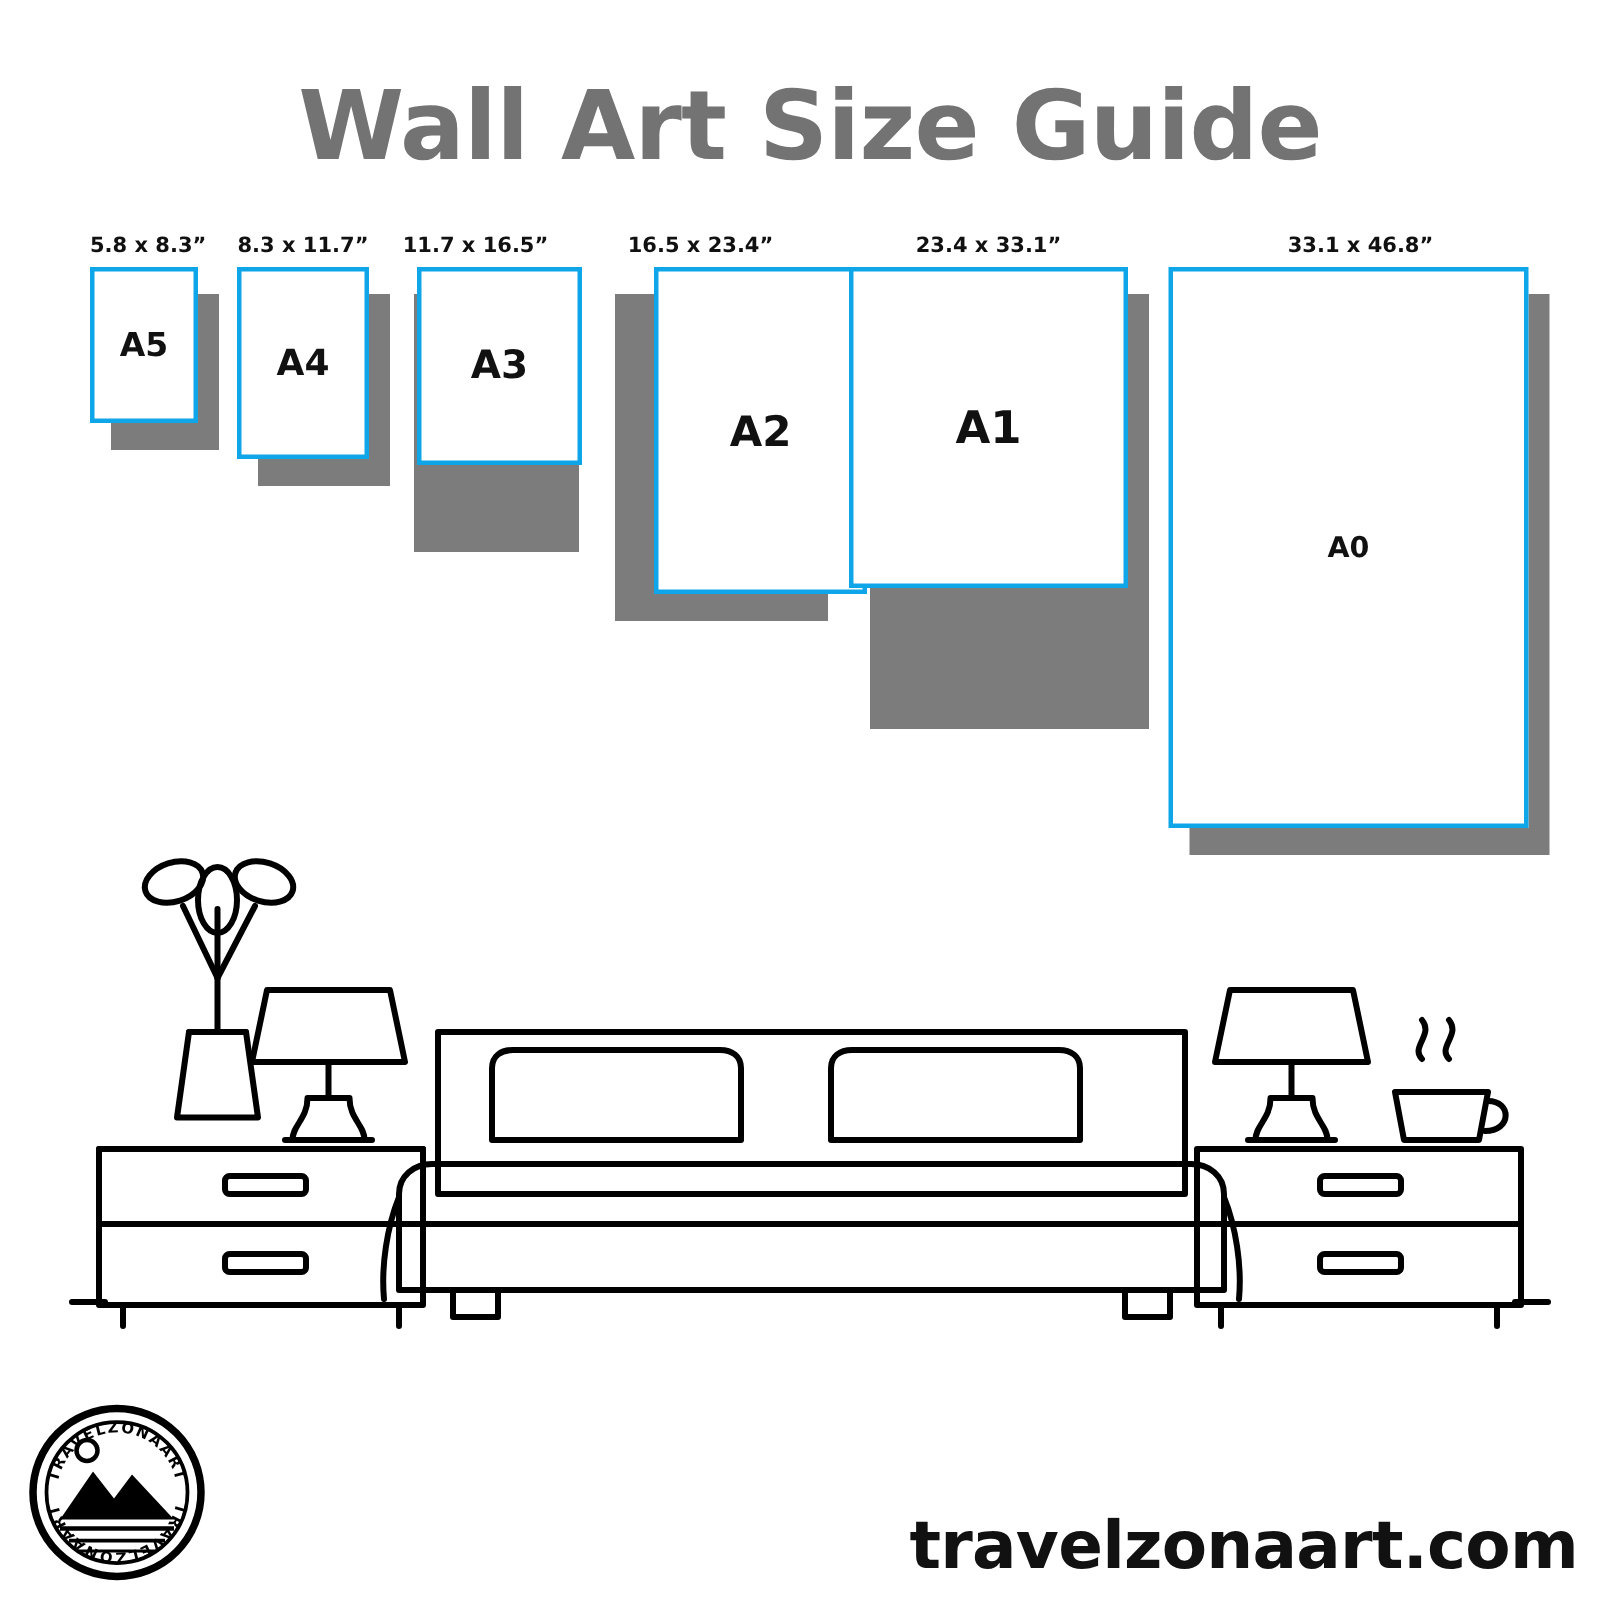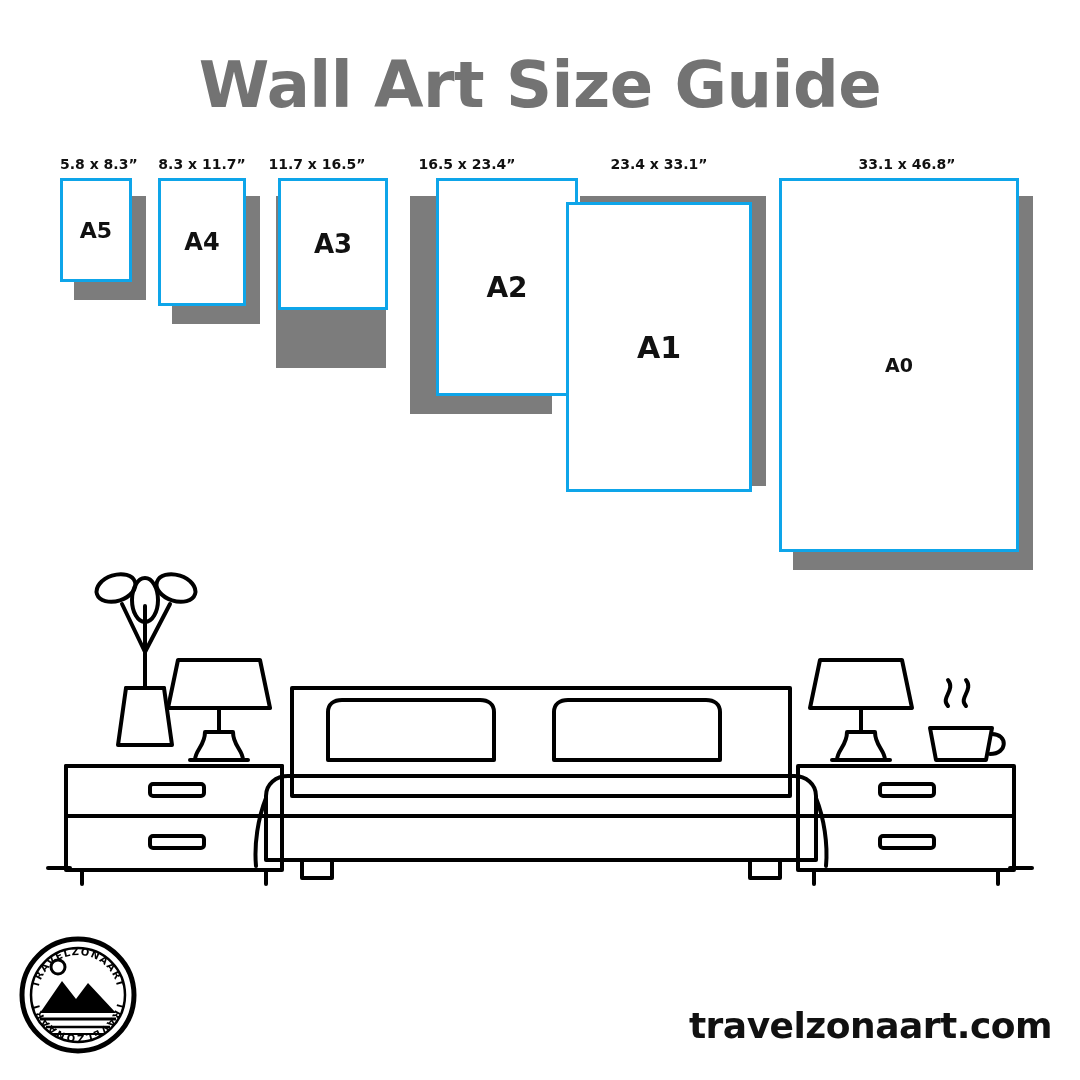--- a/index.html
+++ b/index.html
@@ -82,21 +82,21 @@
     position: absolute;
     left: 18px;
     top: 935px;
     width: 120px;
     height: 120px;
   }
   #site-url {
     position: absolute;
     right: 28px;
     top: 1005px;
-    font-size: 36px;
+    font-size: 44px;
     font-weight: 800;
     color: #111111;
     letter-spacing: -0.5px;
   }
 </style>
 </head>
 <body>
 
 <div id="page-title">Wall Art Size Guide</div>
 
@@ -125,21 +125,21 @@
     <div class="frame-group" style="left: 396px; top: 178px; width: 142px; height: 248px;">
       <div class="frame-dim" style="top: -22px;">16.5 x 23.4”</div>
       <div class="frame-shadow" style="left: 14px; top: 18px; width: 142px; height: 218px;"></div>
       <div class="frame-box" style="left: 0px; top: 0px; width: 142px; height: 218px; margin-left: 40px;">
         <span class="frame-label" style="font-size: 28px;">A2</span>
       </div>
     </div>
     <div class="frame-group" style="left: 566px; top: 178px; width: 186px; height: 320px;">
       <div class="frame-dim" style="top: -22px;">23.4 x 33.1”</div>
       <div class="frame-shadow" style="left: 14px; top: 18px; width: 186px; height: 290px;"></div>
-      <div class="frame-box" style="left: 0px; top: 0px; width: 186px; height: 290px; margin-top: 24px;">
+      <div class="frame-box" style="left: 0px; top: 0px; width: 186px; height: 214px;">
         <span class="frame-label" style="font-size: 30px;">A1</span>
       </div>
     </div>
     <div class="frame-group" style="left: 779px; top: 178px; width: 240px; height: 404px; padding-left: 16px;">
       <div class="frame-dim" style="top: -22px;">33.1 x 46.8”</div>
       <div class="frame-shadow" style="left: 14px; top: 18px; width: 240px; height: 374px;"></div>
       <div class="frame-box" style="left: 0px; top: 0px; width: 240px; height: 374px;">
         <span class="frame-label" style="font-size: 19px;">A0</span>
       </div>
     </div>

